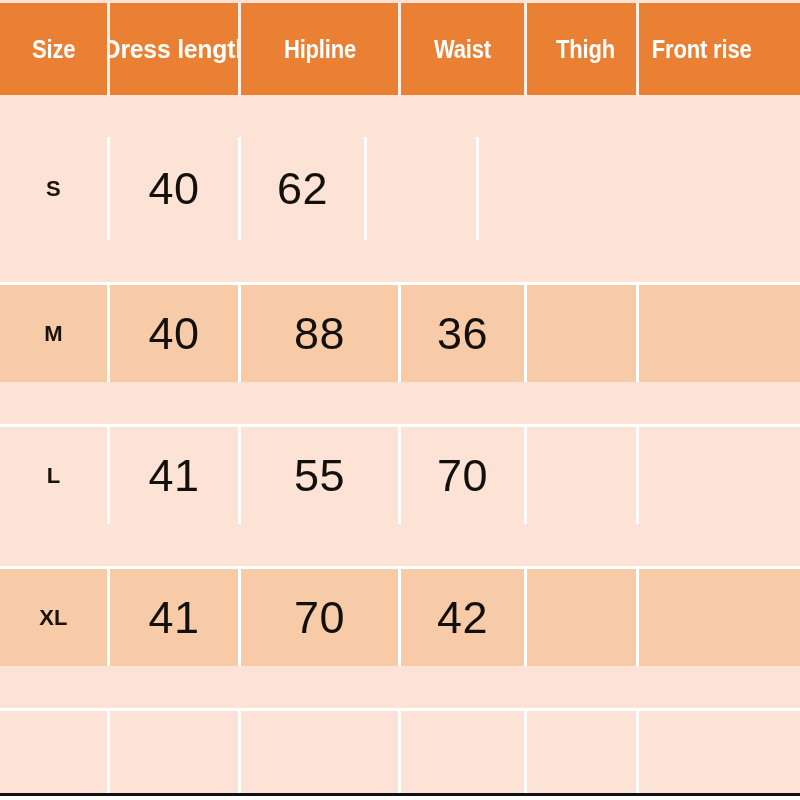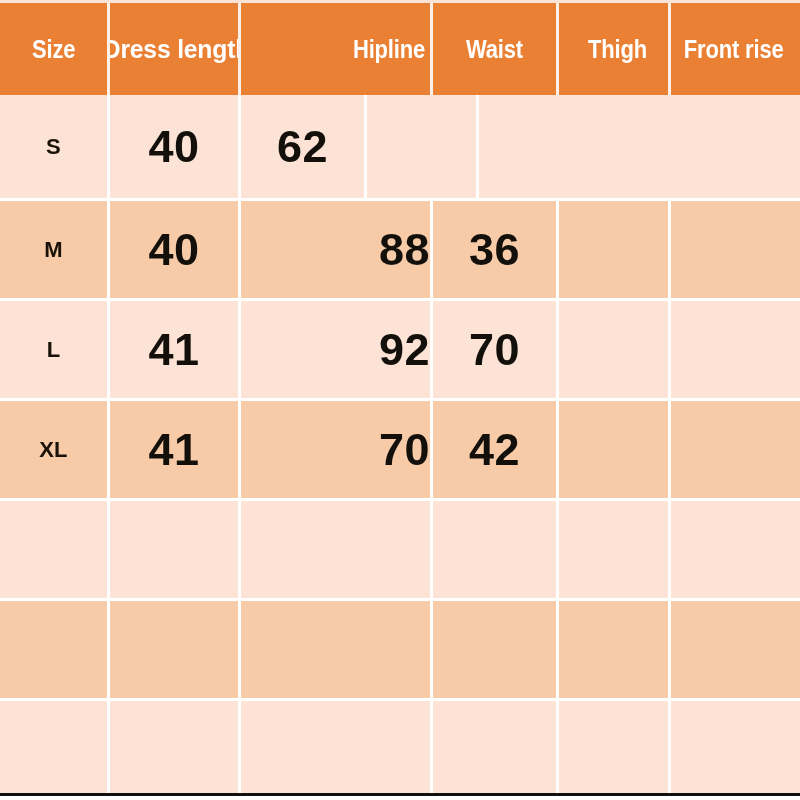--- a/index.html
+++ b/index.html
@@ -33,20 +33,21 @@
   }
 
   .table {
     position: absolute;
     top: 0;
     left: 0;
     width: 800px;
     height: 793px;
     display: flex;
     flex-direction: column;
+    gap: 42px;
   }
 
   .row {
     display: flex;
     width: 800px;
     box-sizing: border-box;
     flex: none;
   }
 
   .row.header-row {
@@ -79,21 +80,21 @@
     justify-content: center;
     overflow: hidden;
     position: relative;
     border-right: 3px solid #ffffff;
   }
   .cell:last-child { border-right: none; }
 
   
   .c0 { width: 110px; }
   .c1 { width: 131px; }
-  .c2 { width: 192px; justify-content: flex-end; }
+  .c2 { width: 160px; }
   .c3 { width: 126px; }
   .c4 { width: 112px; padding-left: 8px; }
   .c5 { width: 126px; }
 
   .header-row .cell {
     border-right: 3px solid #fdf0e8;
     color: #ffffff;
     font-weight: bold;
     font-size: 25px;
     letter-spacing: -0.2px;
@@ -115,21 +116,21 @@
 
   .size-label {
     font-size: 22px;
     font-weight: bold;
     color: #1a1208;
     letter-spacing: 0.3px;
   }
 
   .measure-value {
     font-size: 45px;
-    font-weight: bold;
+    font-weight: normal;
     color: #13100c;
     letter-spacing: 0.5px;
   }
 
   .bottom-rule {
     position: absolute;
     left: 0;
     top: 793px;
     width: 800px;
     height: 3px;
@@ -217,21 +218,21 @@
     </div>
 
     <div class="row body-row light">
       <div class="cell c0">
         <span class="size-label">L</span>
       </div>
       <div class="cell c1">
         <span class="measure-value">41</span>
       </div>
       <div class="cell c2">
-        <span class="measure-value">92</span>
+        <span class="measure-value">55</span>
       </div>
       <div class="cell c3">
         <span class="measure-value">70</span>
       </div>
       <div class="cell c4">
         <span class="measure-value"></span>
       </div>
       <div class="cell c5">
         <span class="measure-value"></span>
       </div>

